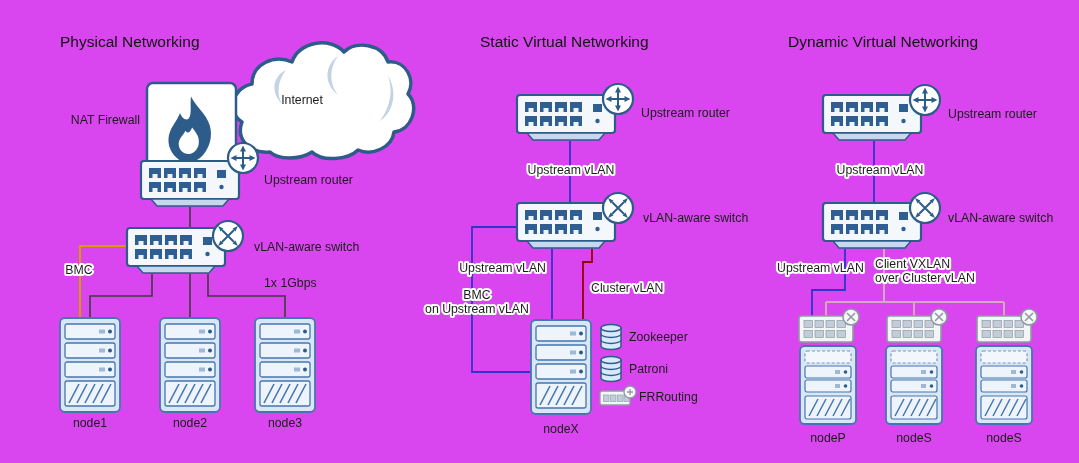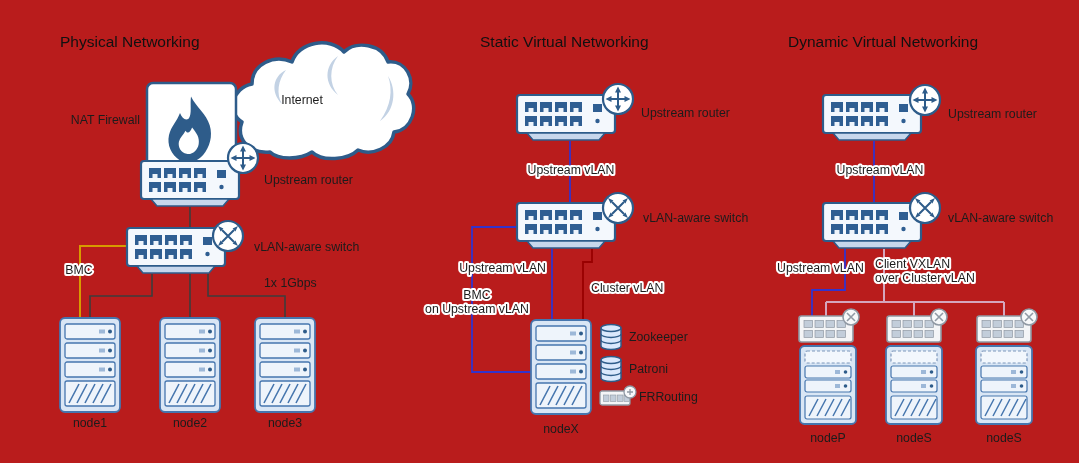--- a/index.html
+++ b/index.html
@@ -1,16 +1,16 @@
 <!DOCTYPE html>
 <html><head>
 <meta charset="utf-8">
 <style>
   html,body{margin:0;padding:0;background:#ffffff;}
-  .stage{position:relative;width:1079px;height:463px;background:#b91c1c;overflow:hidden;
+  .stage{position:relative;width:1079px;height:463px;background:#d946ef;overflow:hidden;
          font-family:"Liberation Sans",sans-serif;}
   svg text{font-family:"Liberation Sans",sans-serif;font-size:12.3px;fill:#1c1c1c;}
   svg text.title{font-size:15.5px;fill:#111;}
   svg text.halo{paint-order:stroke;stroke:#ffffff;stroke-width:4px;stroke-linejoin:round;}
 </style>
 </head>
 <body>
 
 <div class="stage">
 <svg width="1079" height="463" viewBox="0 0 1079 463">

